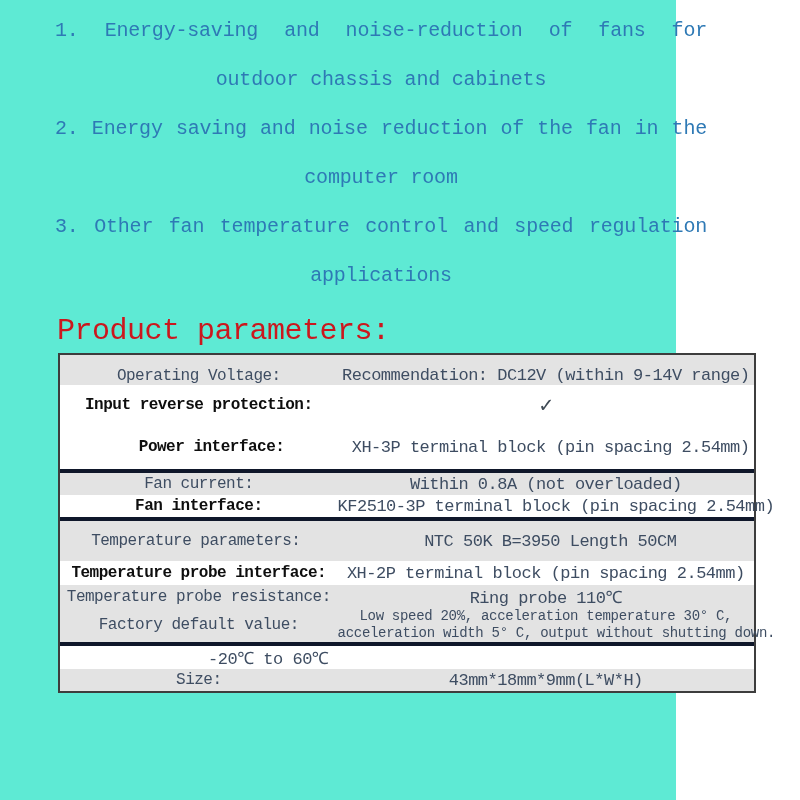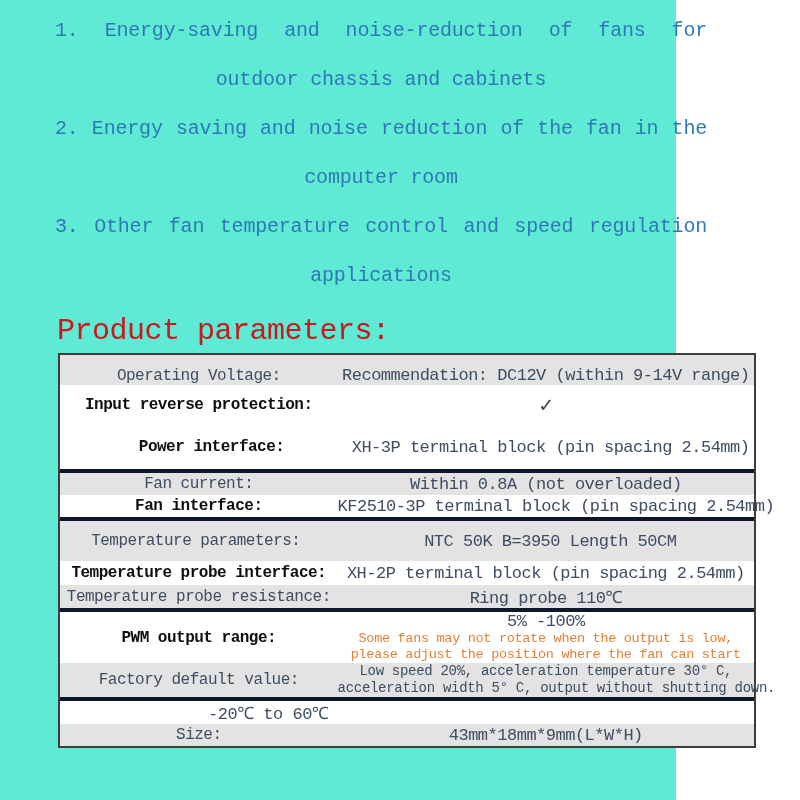--- a/index.html
+++ b/index.html
@@ -130,28 +130,20 @@
         <div class="cell value">
           <div class="value-main">XH-2P terminal block (pin spacing 2.54mm)</div>
         </div>
       </div>
       <div class="row gray" style="min-height: 22px;">
         <div class="cell label">Temperature probe resistance:</div>
         <div class="cell value">
           <div class="value-main">Ring probe 110℃</div>
         </div>
       </div>
-      <div class="row white group-start" style="min-height: 50px;">
-        <div class="cell label bold">PWM output range:</div>
-        <div class="cell value">
-          <div class="value-main">5% -100%</div>
-          <div class="note-line">Some fans may not rotate when the output is low,</div>
-          <div class="note-line">please adjust the position where the fan can start</div>
-        </div>
-      </div>
       <div class="row gray" style="min-height: 34px; justify-content: flex-end;">
         <div class="cell label">Factory default value:</div>
         <div class="cell value">
           <div class="small-line">Low speed 20%, acceleration temperature 30° C,</div>
           <div class="small-line">acceleration width 5° C,  output without shutting down.</div>
         </div>
       </div>
       <div class="row white group-start" style="min-height: 23px;">
         <div class="cell value">
           <div class="value-main">-20℃ to 60℃</div>

